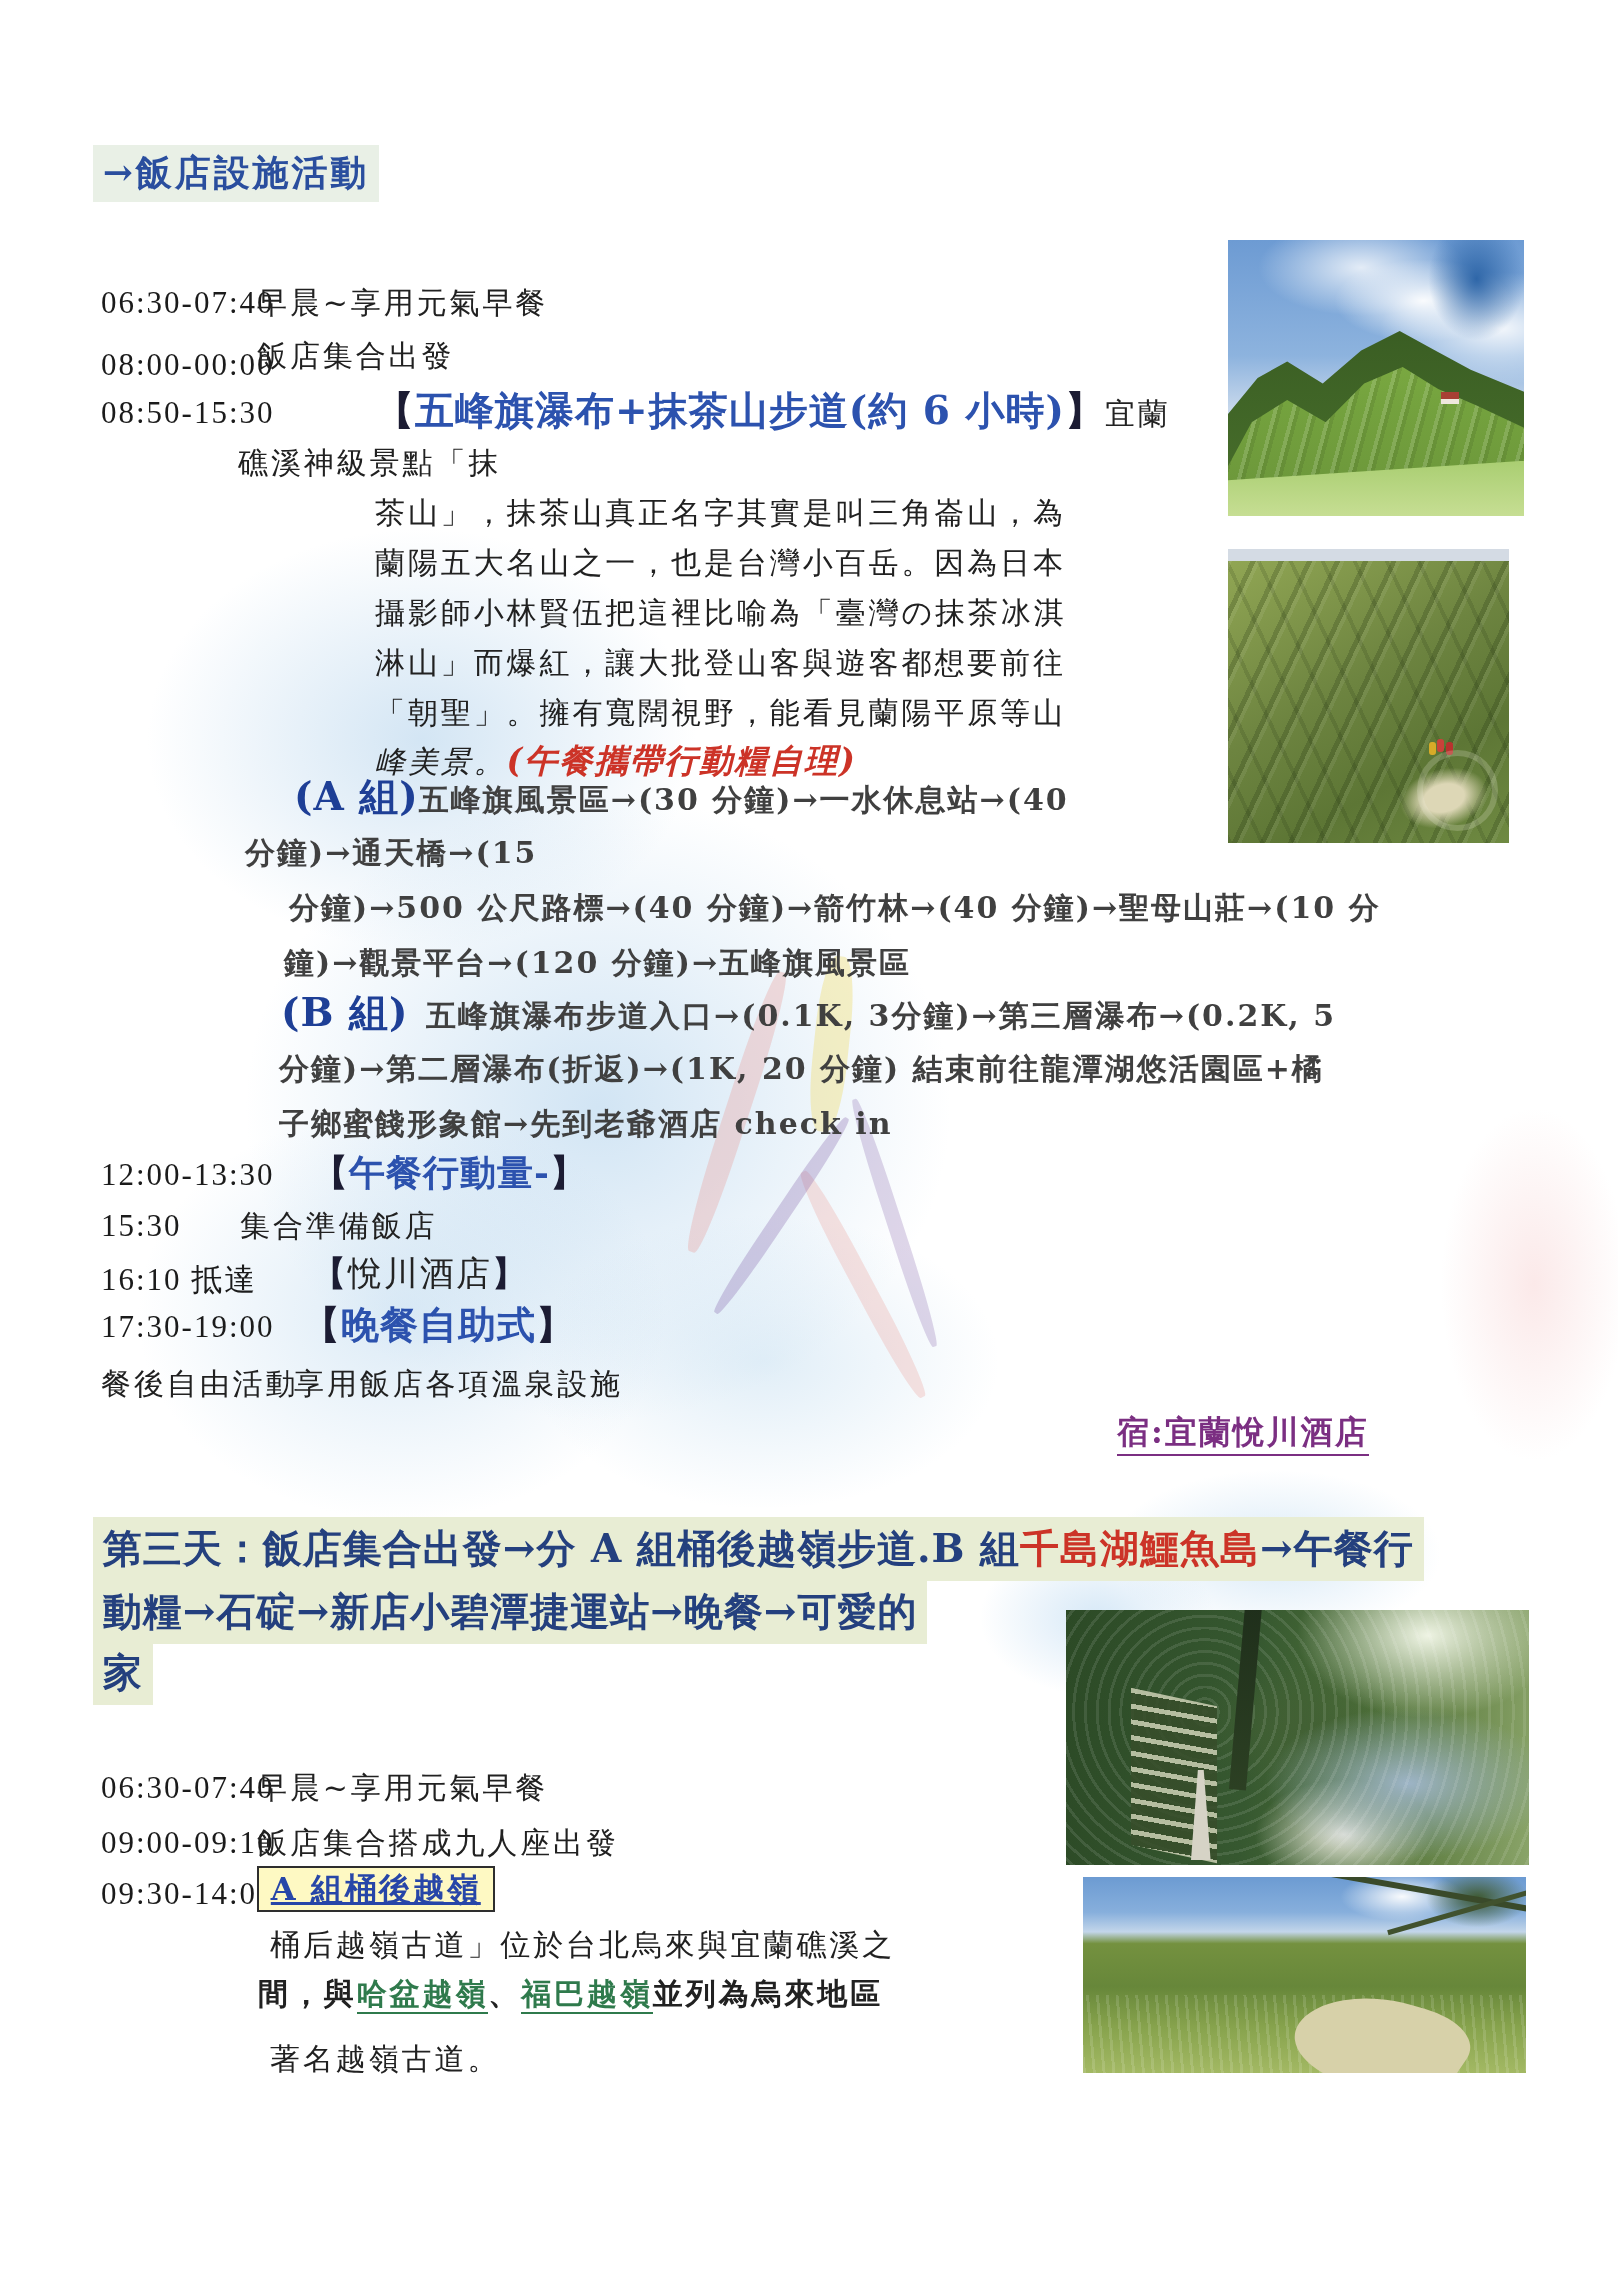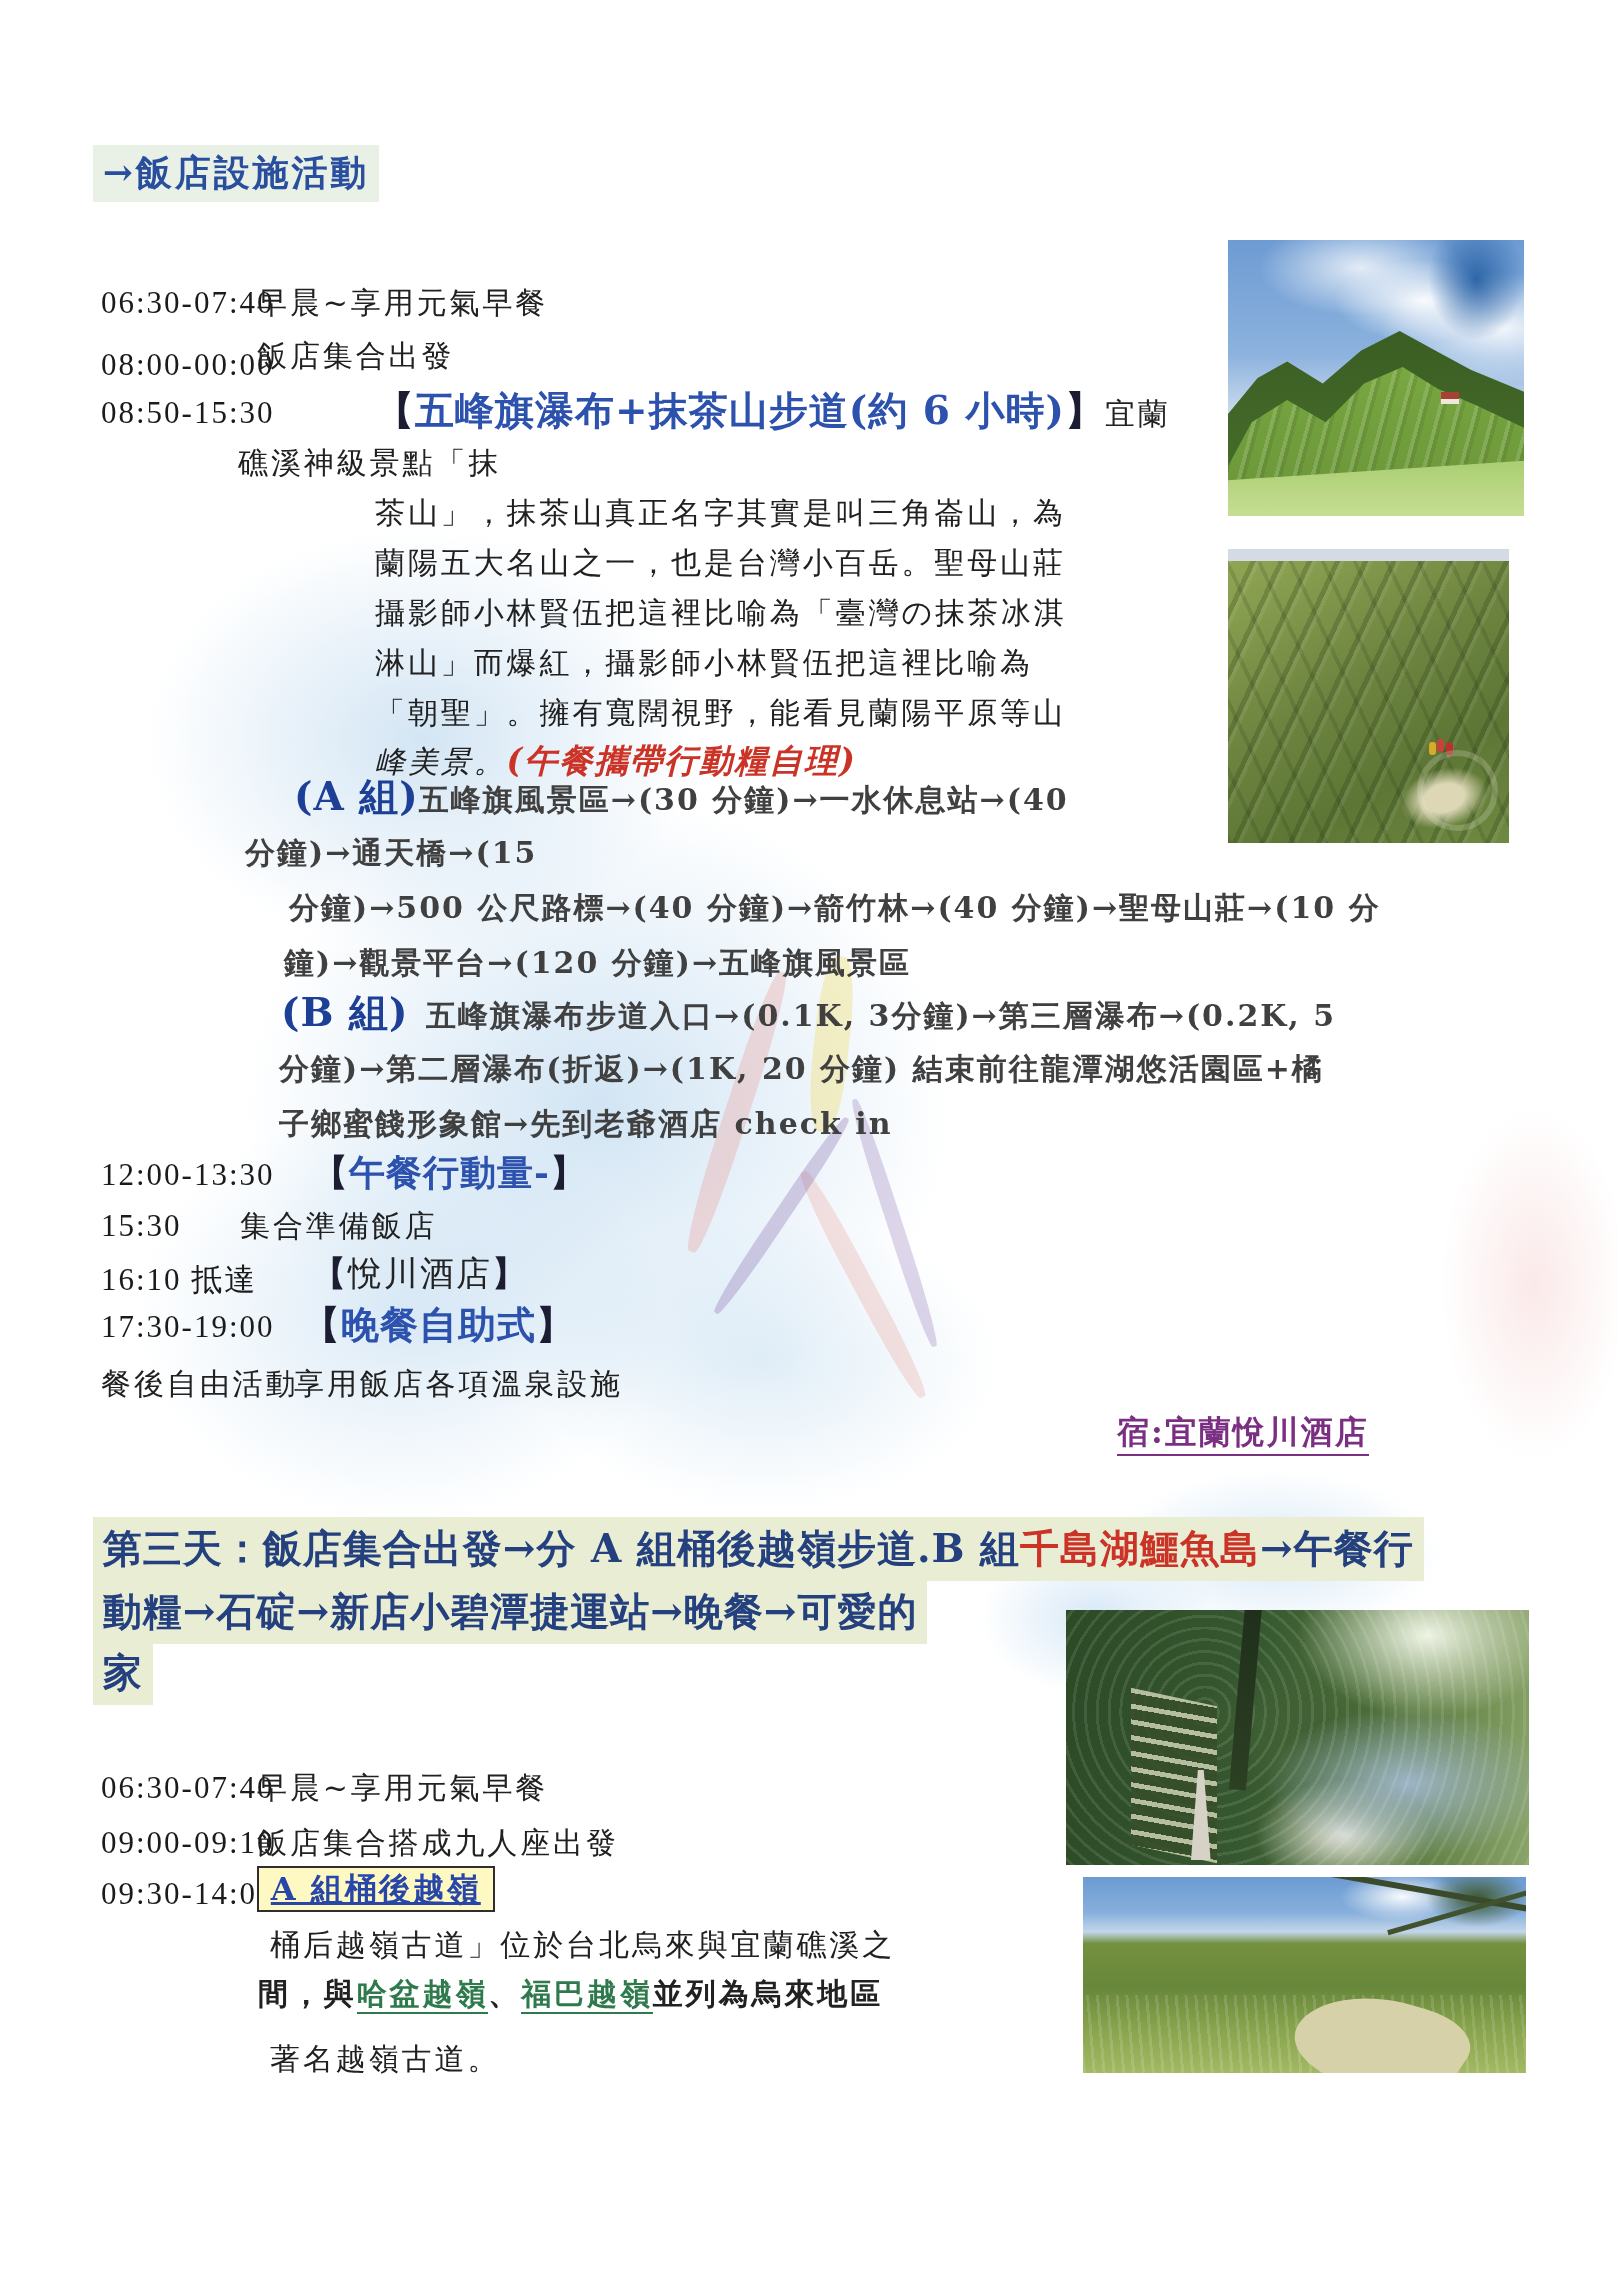--- a/index.html
+++ b/index.html
@@ -136,23 +136,23 @@
   <div class="line time" style="left:101px;top:347px;">08:00-00:00</div>
   <div class="line" style="left:257px;top:336px;">飯店集合出發</div>
 
   <div class="line time" style="left:101px;top:395px;">08:50-15:30</div>
   <div class="line" style="left:375px;top:384px;font-size:39px;letter-spacing:1px;">
     <span class="bracket">【</span><span class="blue-head">五峰旗瀑布+抹茶山步道(約 6 小時)</span><span class="bracket">】</span><span style="font-size:30px;font-weight:normal;color:#222;letter-spacing:2.9px;">宜蘭</span>
   </div>
 
   <div class="line" style="left:238px;top:443px;">礁溪神級景點「抹</div>
   <div class="line" style="left:375px;top:493px;">茶山」，抹茶山真正名字其實是叫三角崙山，為</div>
-  <div class="line" style="left:375px;top:543px;">蘭陽五大名山之一，也是台灣小百岳。聖母山莊</div>
+  <div class="line" style="left:375px;top:543px;">蘭陽五大名山之一，也是台灣小百岳。因為日本</div>
   <div class="line" style="left:375px;top:593px;">攝影師小林賢伍把這裡比喻為「臺灣の抹茶冰淇</div>
-  <div class="line" style="left:375px;top:643px;">淋山」而爆紅，攝影師小林賢伍把這裡比喻為</div>
+  <div class="line" style="left:375px;top:643px;">淋山」而爆紅，讓大批登山客與遊客都想要前往</div>
   <div class="line" style="left:375px;top:693px;">「朝聖」。擁有寬闊視野，能看見蘭陽平原等山</div>
   <div class="line" style="left:375px;top:739px;font-style:italic;">
     <span>峰美景。</span><span class="red" style="font-size:33px;letter-spacing:2px;">(午餐攜帶行動糧自理)</span>
   </div>
 
   <div class="line" style="left:294px;top:770px;">
     <span class="group-label">(A 組)</span><span class="green">五峰旗風景區→(30 分鐘)→一水休息站→(40</span>
   </div>
   <div class="line green" style="left:245px;top:833px;">分鐘)→通天橋→(15</div>
   <div class="line green" style="left:289px;top:888px;">分鐘)→500 公尺路標→(40 分鐘)→箭竹林→(40 分鐘)→聖母山莊→(10 分</div>

